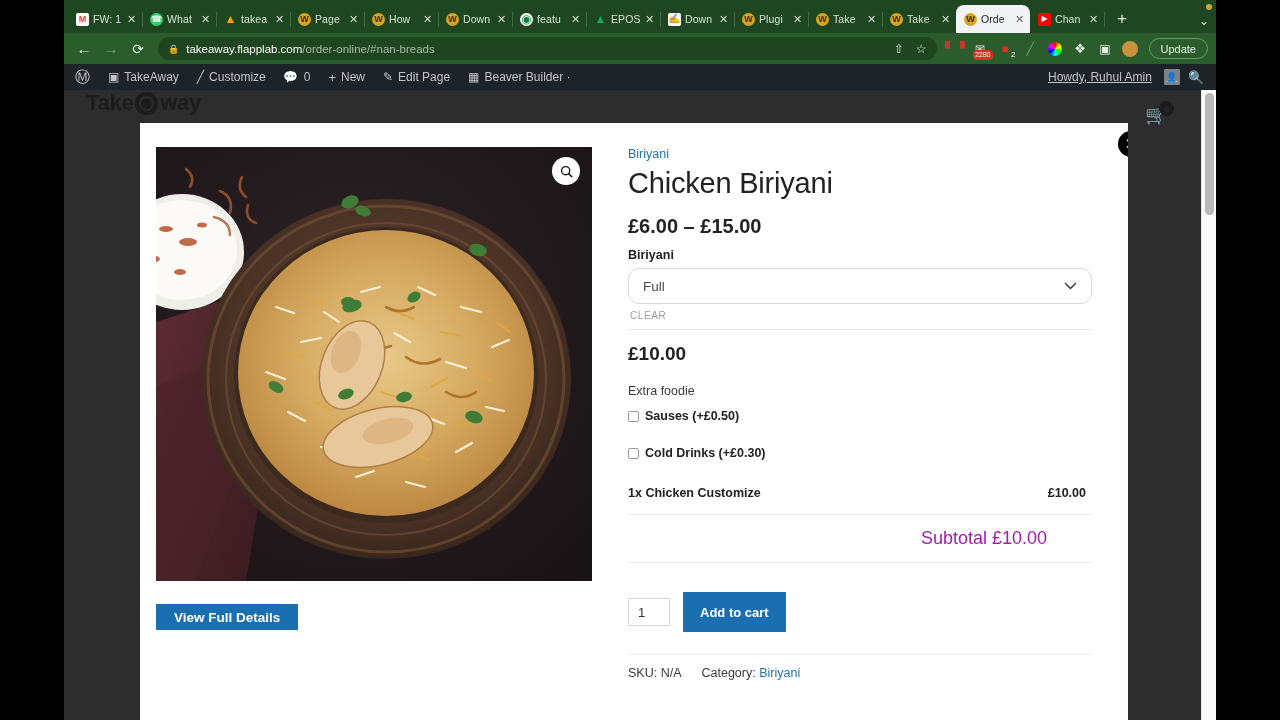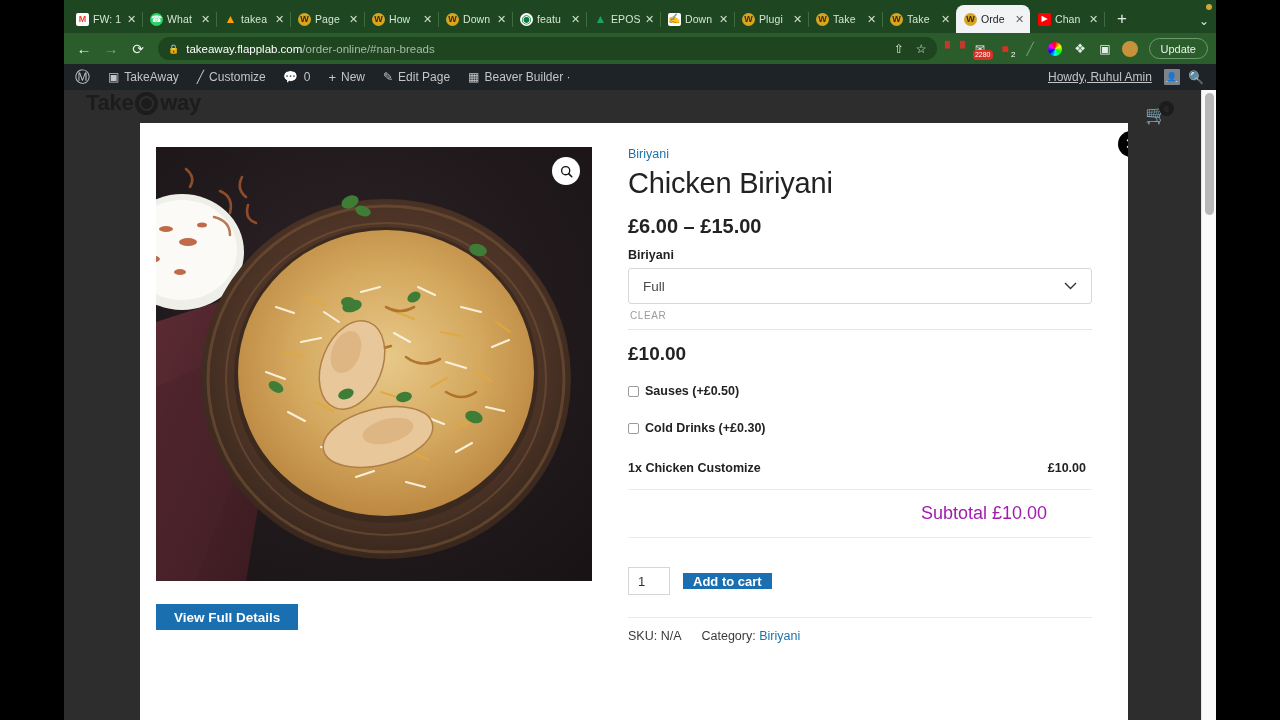--- a/index.html
+++ b/index.html
@@ -201,21 +201,21 @@
   .product-title {
     font-size: 29px; font-weight: normal;
     color: #222; letter-spacing: -.2px; margin-bottom: 15px;
   }
   .price-range { font-size: 20px; font-weight: bold; color: #222; }
   .attr-label {
     font-size: 12.5px; font-weight: bold;
     color: #222; margin-top: 10px; margin-bottom: 6px;
   }
   .select-box {
-    height: 36px; border: 1px solid #d8d8d8; border-radius: 3px;
+    height: 36px; border: 1px solid #d8d8d8; border-radius: 11px;
     display: flex; align-items: center; justify-content: space-between;
     padding: 0 14px; font-size: 13.5px; color: #4a4a4a;
   }
   .chev { font-size: 11px; color: #333; }
   .clear-link {
     font-size: 10px; color: #9a9a9a; letter-spacing: .6px;
     padding: 6px 0 8px 2px; border-bottom: 1px solid #e6e6e6;
   }
   .unit-price {
     font-size: 19px; font-weight: bold; color: #222;
@@ -246,22 +246,22 @@
     display: flex; align-items: center; gap: 13px;
     margin-top: 29px; padding-bottom: 22px;
     border-bottom: 1px solid #e9e9e9;
   }
   .qty {
     width: 42px; height: 28px; border: 1px solid #d6d6d6;
     font-size: 13px; color: #333;
     display: flex; align-items: center; padding-left: 9px;
   }
   .btn-cart {
-    height: 16px; background: #1a6fb0; color: #fff;
-    font-size: 13px; font-weight: bold; padding: 0 10px;
+    height: 40px; background: #1a6fb0; color: #fff;
+    font-size: 13px; font-weight: bold; padding: 0 17px;
     display: flex; align-items: center;
   }
   .meta {
     margin-top: 11px; font-size: 12.5px; color: #3a3a3a;
     display: flex; gap: 20px;
   }
   .meta a { color: #1e73a8; text-decoration: none; }
 
   
   .pagescroll {
@@ -582,20 +582,21 @@
             <span class="chev">
               <svg width="13" height="8" viewBox="0 0 13 8">
                 <polyline points="1,1 6.5,6.5 12,1" fill="none" stroke="#333" stroke-width="1.4"></polyline>
               </svg>
             </span>
           </div>
           <div class="clear-link">CLEAR</div>
 
           <div class="unit-price">£10.00</div>
 
+          <div class="extras-label">Extra foodie</div>
 
           <label class="extra-row">
             <span class="cbox"></span>
             <span class="extra-text">Sauses (+£0.50)</span>
           </label>
           <label class="extra-row">
             <span class="cbox"></span>
             <span class="extra-text">Cold Drinks (+£0.30)</span>
           </label>
 

